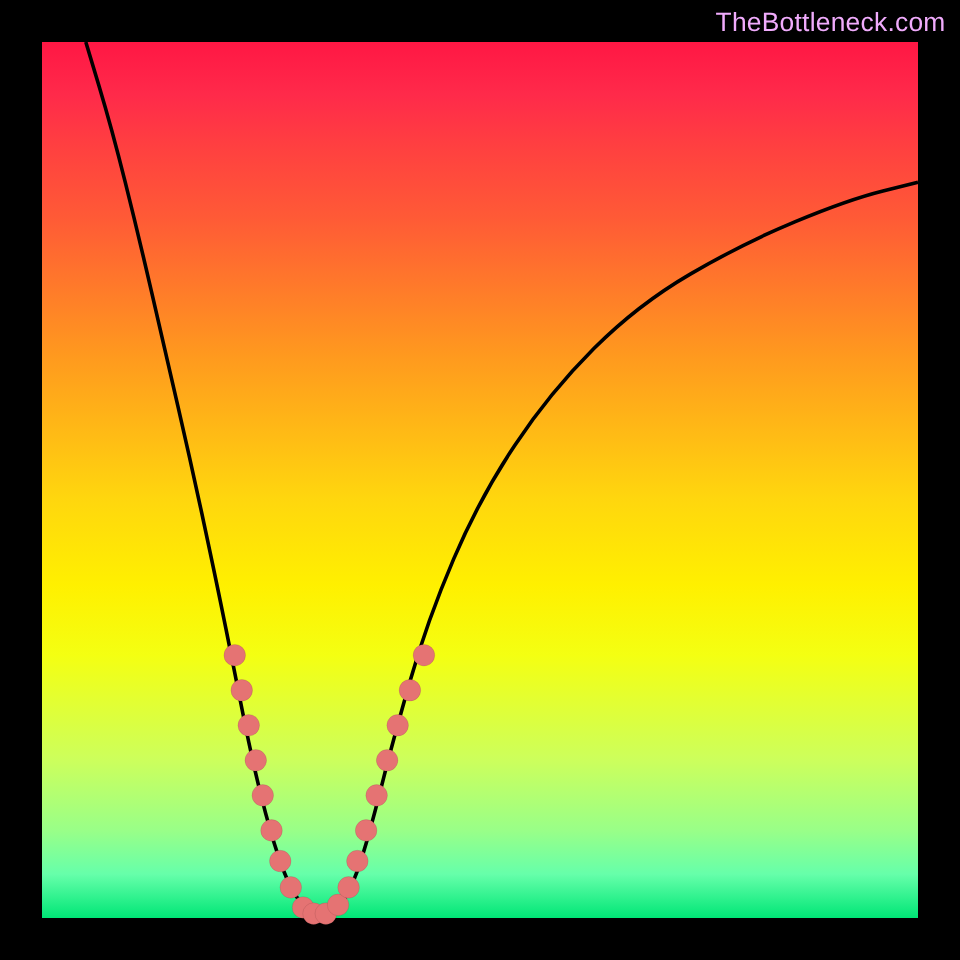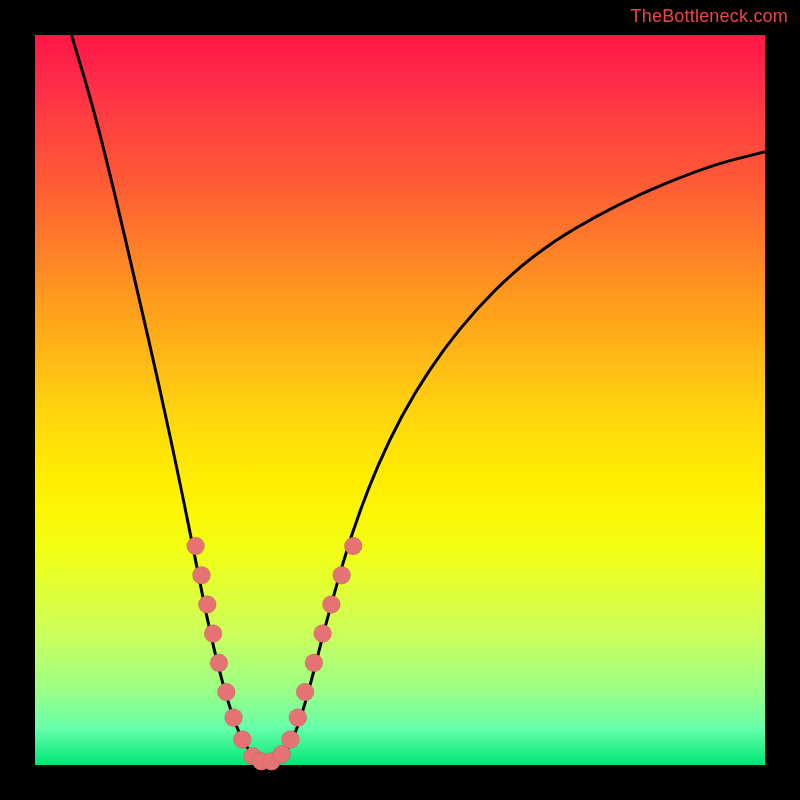--- a/index.html
+++ b/index.html
@@ -52,22 +52,22 @@
   .dot {
     fill: #e57373;
     stroke: rgba(0,0,0,0.15);
     stroke-width: 0.5;
   }
   .watermark {
     position: absolute;
     top: 6px;
     right: 12px;
     font-family: Arial, Helvetica, sans-serif;
-    font-size: 18px;
-    color: #ef4444;
+    font-size: 22px;
+    color: #f0abfc;
     font-weight: 500;
     letter-spacing: 0.2px;
   }
 </style>
 </head>
 <body>
 
 <div class="frame">
   <div class="watermark">TheBottleneck.com</div>
   <div class="plot-area">

